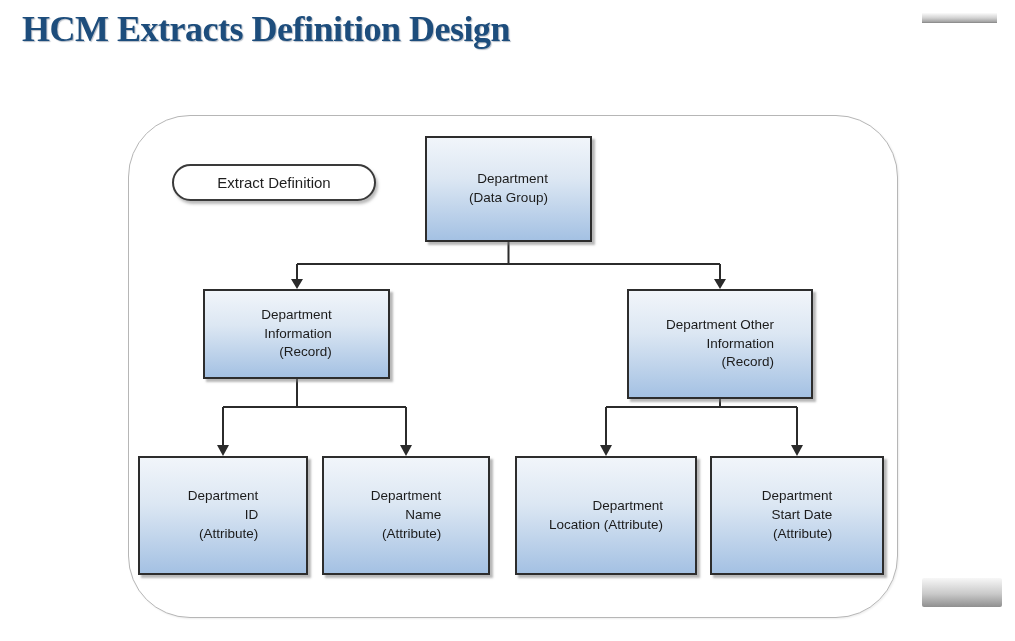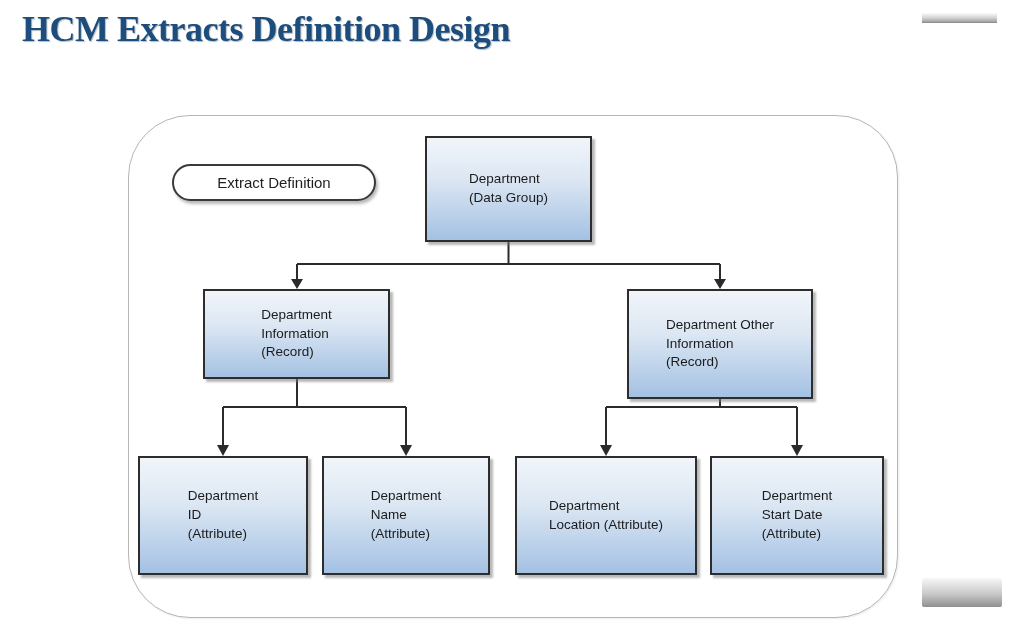--- a/index.html
+++ b/index.html
@@ -46,21 +46,21 @@
     box-shadow: 2px 3px 3px rgba(130,130,130,0.55);
     margin-top: 28px;
   }
 
   .node {
     position: absolute;
     background: linear-gradient(180deg, #f1f5fa 0%, #dce7f3 40%, #a4c1e3 100%);
     border: 2px solid #2d2d2d;
     box-shadow: 3px 3px 2px rgba(125,125,125,0.55);
     display: flex; align-items: center; justify-content: center;
-    text-align: left;
+    text-align: right;
     font-size: 13.5px;
     line-height: 1.4;
     color: #1b1b1b;
     white-space: pre-line;
     box-sizing: border-box;
   }
 
   .node-data-group        { left: 425px; top: 136px; width: 167px; height: 106px; }
   .node-dept-info         { left: 203px; top: 289px; width: 187px; height: 90px; }
   .node-dept-other-info   { left: 627px; top: 289px; width: 186px; height: 110px; }

